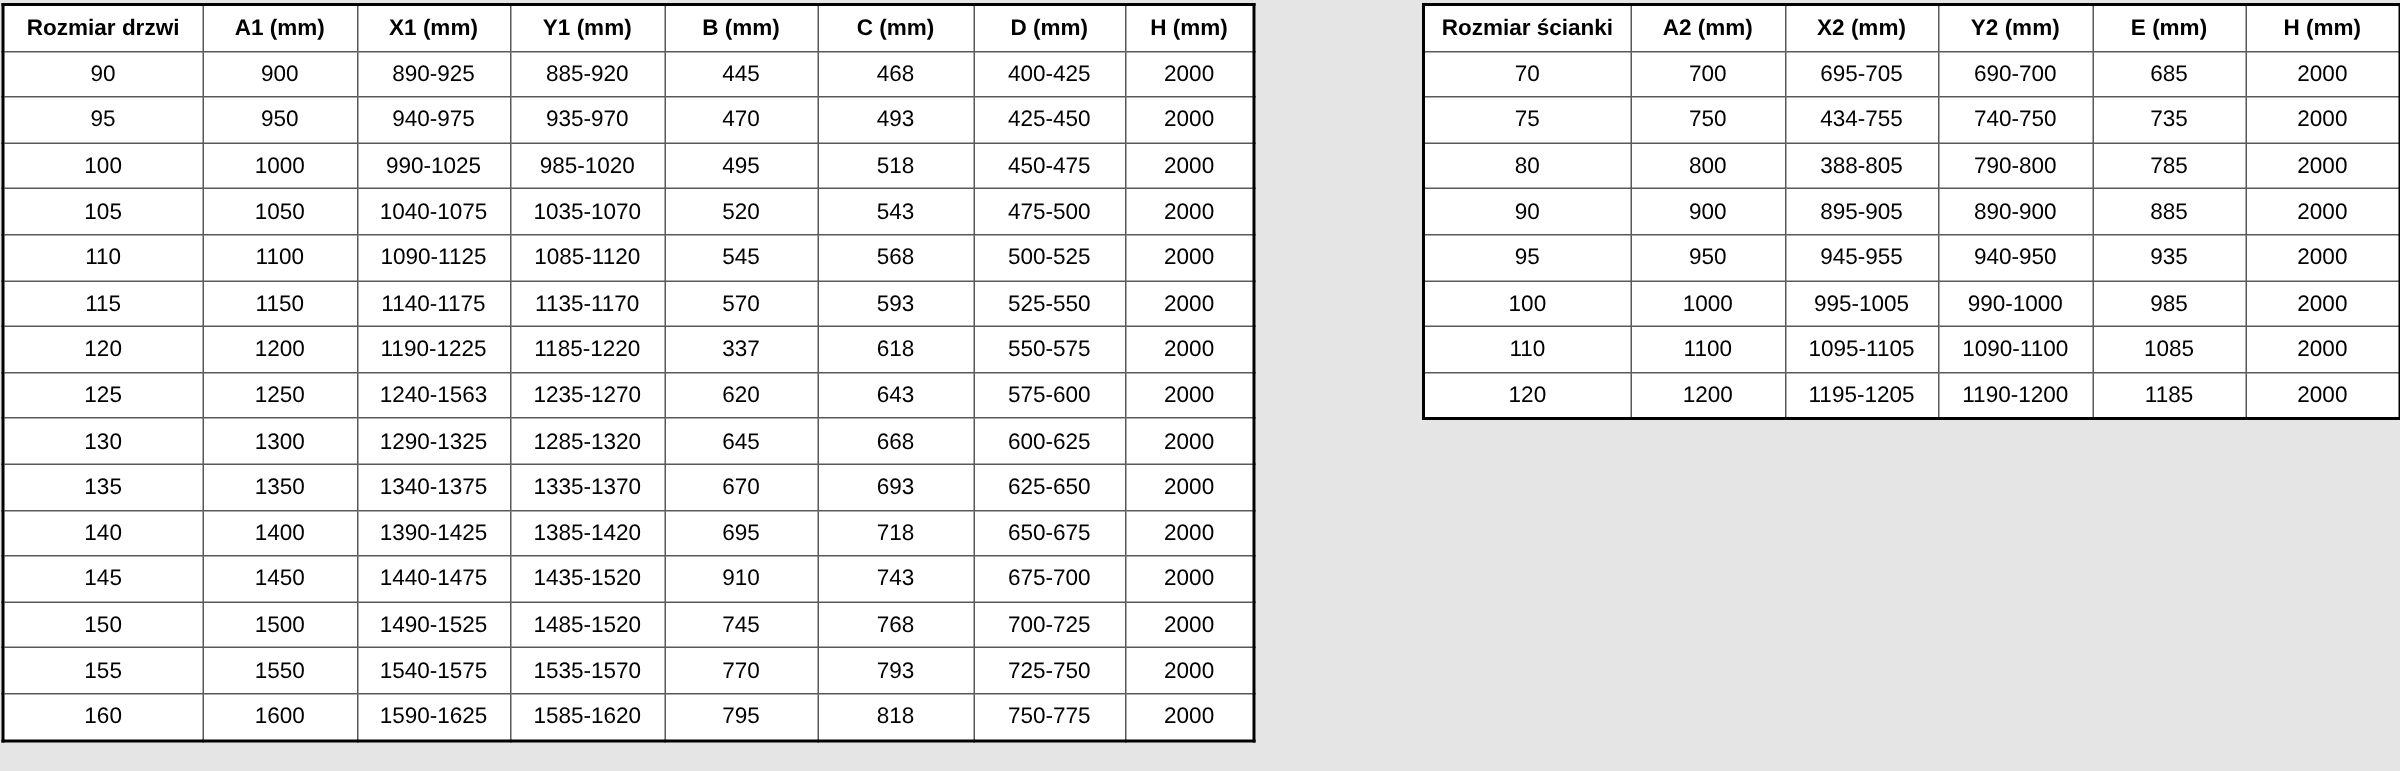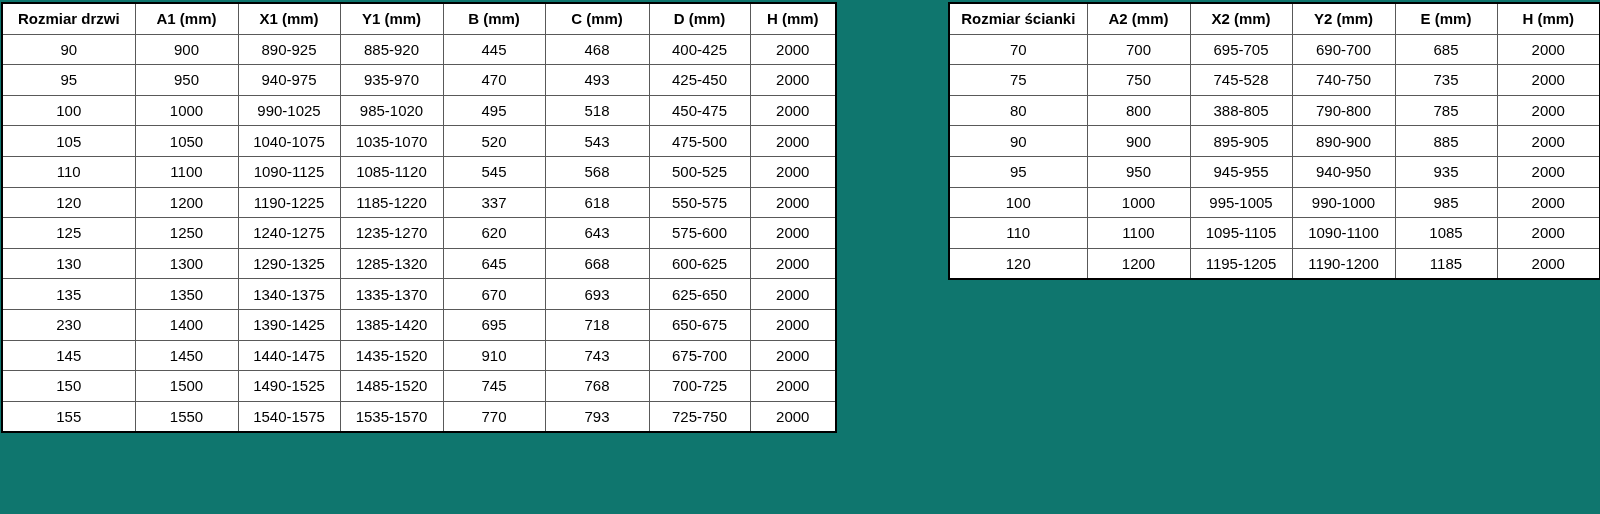--- a/index.html
+++ b/index.html
@@ -4,21 +4,21 @@
 <style>
   html, body {
     margin: 0;
     padding: 0;
     background: #ffffff;
   }
   .page {
     position: relative;
     width: 1600px;
     height: 514px;
-    background: #0f766e;
+    background: #e5e5e5;
     font-family: "Liberation Sans", sans-serif;
     color: #000000;
     overflow: hidden;
   }
   table.spec {
     position: absolute;
     border-collapse: collapse;
     table-layout: fixed;
     background: #ffffff;
     border: 2px solid #000000;
@@ -121,33 +121,43 @@
           <td>110</td>
           <td>1100</td>
           <td>1090-1125</td>
           <td>1085-1120</td>
           <td>545</td>
           <td>568</td>
           <td>500-525</td>
           <td>2000</td>
         </tr>
         <tr>
+          <td>115</td>
+          <td>1150</td>
+          <td>1140-1175</td>
+          <td>1135-1170</td>
+          <td>570</td>
+          <td>593</td>
+          <td>525-550</td>
+          <td>2000</td>
+        </tr>
+        <tr>
           <td>120</td>
           <td>1200</td>
           <td>1190-1225</td>
           <td>1185-1220</td>
           <td>337</td>
           <td>618</td>
           <td>550-575</td>
           <td>2000</td>
         </tr>
         <tr>
           <td>125</td>
           <td>1250</td>
-          <td>1240-1275</td>
+          <td>1240-1563</td>
           <td>1235-1270</td>
           <td>620</td>
           <td>643</td>
           <td>575-600</td>
           <td>2000</td>
         </tr>
         <tr>
           <td>130</td>
           <td>1300</td>
           <td>1290-1325</td>
@@ -161,21 +171,21 @@
           <td>135</td>
           <td>1350</td>
           <td>1340-1375</td>
           <td>1335-1370</td>
           <td>670</td>
           <td>693</td>
           <td>625-650</td>
           <td>2000</td>
         </tr>
         <tr>
-          <td>230</td>
+          <td>140</td>
           <td>1400</td>
           <td>1390-1425</td>
           <td>1385-1420</td>
           <td>695</td>
           <td>718</td>
           <td>650-675</td>
           <td>2000</td>
         </tr>
         <tr>
           <td>145</td>
@@ -200,20 +210,30 @@
         <tr>
           <td>155</td>
           <td>1550</td>
           <td>1540-1575</td>
           <td>1535-1570</td>
           <td>770</td>
           <td>793</td>
           <td>725-750</td>
           <td>2000</td>
         </tr>
+        <tr>
+          <td>160</td>
+          <td>1600</td>
+          <td>1590-1625</td>
+          <td>1585-1620</td>
+          <td>795</td>
+          <td>818</td>
+          <td>750-775</td>
+          <td>2000</td>
+        </tr>
       </tbody>
     </table>
 
   <table class="spec" id="wall-table">
     <colgroup>
       <col style="width:138px">
       <col style="width:103px">
       <col style="width:102px">
       <col style="width:103px">
       <col style="width:102px">
@@ -234,21 +254,21 @@
           <td>70</td>
           <td>700</td>
           <td>695-705</td>
           <td>690-700</td>
           <td>685</td>
           <td>2000</td>
         </tr>
         <tr>
           <td>75</td>
           <td>750</td>
-          <td>745-528</td>
+          <td>434-755</td>
           <td>740-750</td>
           <td>735</td>
           <td>2000</td>
         </tr>
         <tr>
           <td>80</td>
           <td>800</td>
           <td>388-805</td>
           <td>790-800</td>
           <td>785</td>

